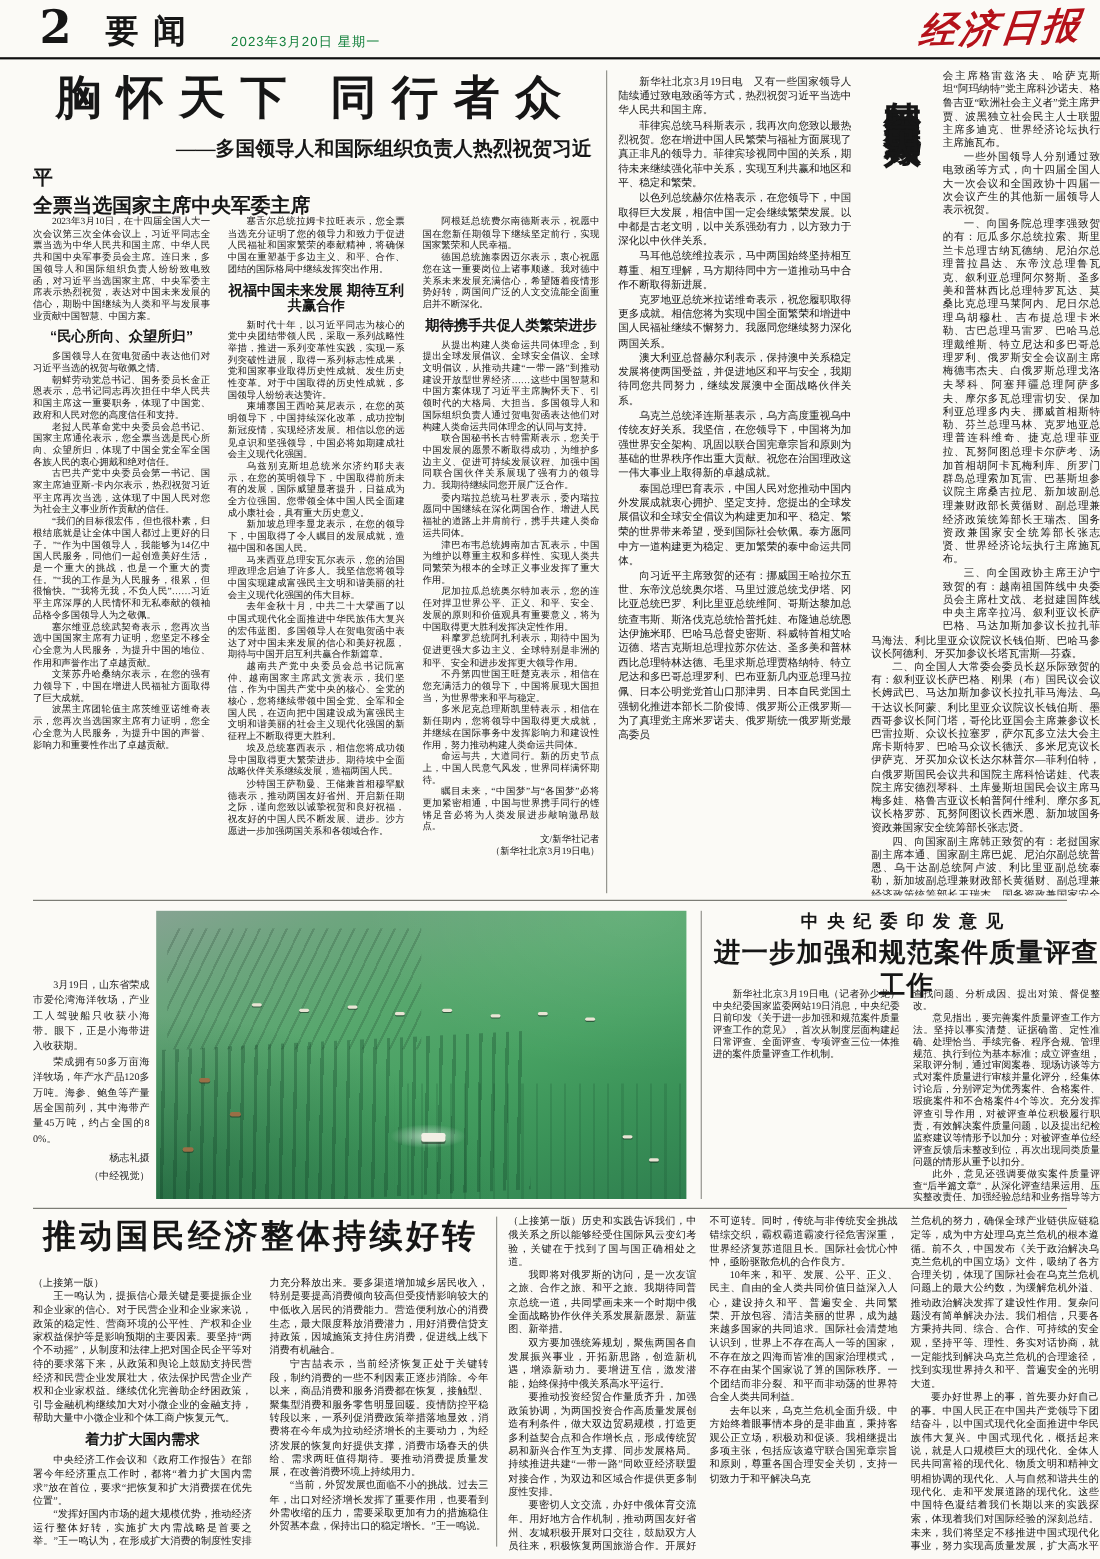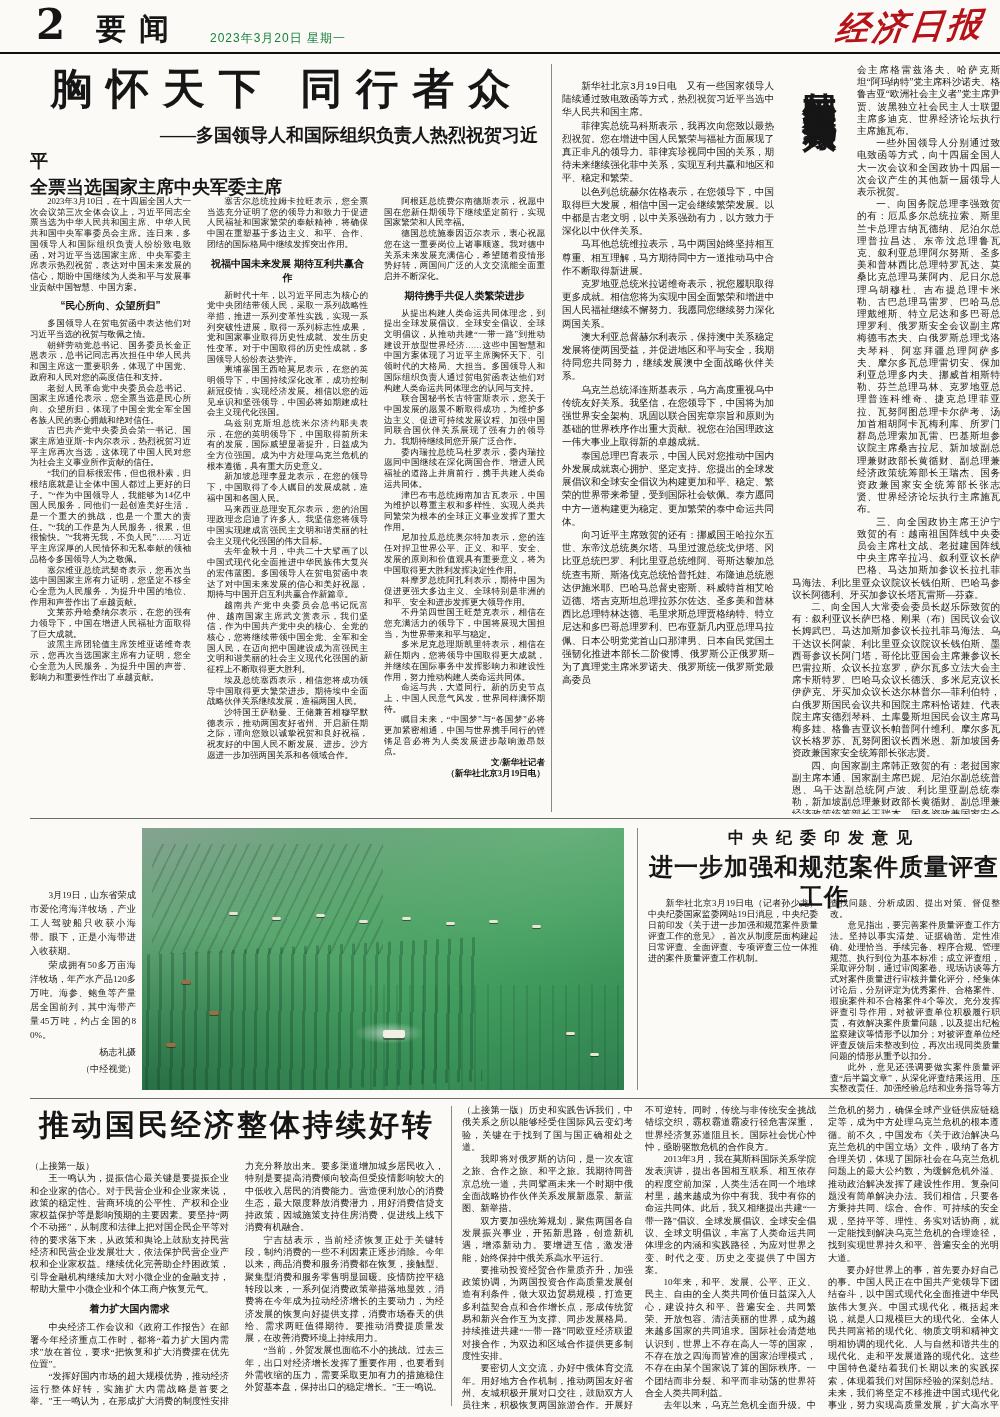--- a/index.html
+++ b/index.html
@@ -8,38 +8,38 @@
   
   #header{position:absolute;left:0;top:0;width:1000px;height:52px;border-bottom:2.5px solid #101010;background:#fbfaf6;}
   .pagenum{position:absolute;left:36px;top:2px;font:bold 42px/46px "DejaVu Serif",serif;}
   .sectionname{position:absolute;left:96px;top:12px;font:bold 30px/34px "Liberation Sans",sans-serif;letter-spacing:13px;}
   .dateline{position:absolute;left:210px;top:31px;font:12px/14px "Liberation Sans",sans-serif;letter-spacing:1px;color:#15803d;}
   .masthead{position:absolute;right:16px;top:6px;font:bold italic 34px/40px "DejaVu Serif",serif;
             color:#b5121a;letter-spacing:3px;transform:skewX(-8deg) rotate(-2deg);}
   
   .para{margin:0;text-indent:2em;text-align:justify;word-break:break-all;}
   .noindent{text-indent:0;}
-  .sign{text-align:right;text-indent:0;font-weight:bold;}
+  .sign{text-align:right;text-indent:0;}
   .credit{text-align:right;text-indent:0;margin-top:3px;}
   .subhead{font-weight:bold;text-align:center;font-family:"Liberation Sans",sans-serif;
-           font-size:10px;line-height:14px;margin:7px 0 5px;}
+           font-size:13px;line-height:14px;margin:7px 0 5px;}
   .col{overflow:hidden;}
   .vrule{position:absolute;width:1px;background:#8a8a84;}
   .hrule{position:absolute;height:1px;background:#6e6e68;}
   
   #article1{position:absolute;left:30px;top:64px;width:515px;height:748px;}
   .a1-headline{text-align:center;font:900 42px/50px "Liberation Sans",sans-serif;letter-spacing:14px;white-space:nowrap;}
   .a1-sub{margin-top:8px;font:bold 18px/26px "Liberation Serif",serif;}
   .a1-sub .s1{text-indent:130px;margin:0;}
   .a1-sub .s2{margin:0;}
   .a1-cols{position:absolute;left:0;top:132px;width:515px;height:616px;display:flex;gap:16px;}
   .a1-cols .col{width:161px;height:616px;font-size:8.6px;line-height:10.7px;}
   
   #article2{position:absolute;left:562px;top:64px;width:438px;height:750px;}
-  .a2-colA{position:absolute;left:0;top:16px;width:212px;height:750px;overflow:hidden;font-size:9.6px;line-height:13.2px;font-family:Liberation Mono, monospace;}
+  .a2-colA{position:absolute;left:0;top:4px;width:212px;height:750px;overflow:hidden;font-size:9.6px;line-height:13.2px;}
   .a2-right{position:absolute;left:230px;top:0;width:208px;height:750px;overflow:hidden;font-size:9.6px;line-height:12.2px;}
   .a2-headline{float:left;width:56px;height:500px;margin:2px 9px 4px 0;
                writing-mode:vertical-rl;text-orientation:upright;
                font:900 34px/56px "Liberation Sans",sans-serif;letter-spacing:2px;}
   
   #photo-block{position:absolute;left:30px;top:828px;width:594px;height:262px;}
   .caption{position:absolute;left:0;top:60px;width:106px;font-size:9.2px;line-height:14px;color:#222;}
   .photo{position:absolute;left:112px;top:0;width:482px;height:262px;overflow:hidden;
          background:
            radial-gradient(ellipse at 0% 100%,rgba(15,70,45,.55),transparent 45%),
@@ -103,21 +103,21 @@
         <p class="para">“我们的目标很宏伟，但也很朴素，归根结底就是让全体中国人都过上更好的日子。”“作为中国领导人，我能够为14亿中国人民服务，同他们一起创造美好生活，是一个重大的挑战，也是一个重大的责任。”“我的工作是为人民服务，很累，但很愉快。”“我将无我，不负人民”……习近平主席深厚的人民情怀和无私奉献的领袖品格令多国领导人为之敬佩。</p>
         <p class="para">塞尔维亚总统武契奇表示，您再次当选中国国家主席有力证明，您坚定不移全心全意为人民服务，为提升中国的地位、作用和声誉作出了卓越贡献。</p>
         <p class="para">文莱苏丹哈桑纳尔表示，在您的强有力领导下，中国在增进人民福祉方面取得了巨大成就。</p>
         <p class="para">波黑主席团轮值主席茨维亚诺维奇表示，您再次当选国家主席有力证明，您全心全意为人民服务，为提升中国的声誉、影响力和重要性作出了卓越贡献。</p>
       </div>
     <div class="col">
         <p class="para">塞舌尔总统拉姆卡拉旺表示，您全票当选充分证明了您的领导力和致力于促进人民福祉和国家繁荣的奉献精神，将确保中国在重塑基于多边主义、和平、合作、团结的国际格局中继续发挥突出作用。</p>
         <div class="subhead">祝福中国未来发展 期待互利共赢合作</div>
         <p class="para">新时代十年，以习近平同志为核心的党中央团结带领人民，采取一系列战略性举措，推进一系列变革性实践，实现一系列突破性进展，取得一系列标志性成果，党和国家事业取得历史性成就、发生历史性变革。对于中国取得的历史性成就，多国领导人纷纷表达赞许。</p>
         <p class="para">柬埔寨国王西哈莫尼表示，在您的英明领导下，中国持续深化改革，成功控制新冠疫情，实现经济发展。相信以您的远见卓识和坚强领导，中国必将如期建成社会主义现代化强国。</p>
-        <p class="para">乌兹别克斯坦总统米尔济约耶夫表示，在您的英明领导下，中国取得前所未有的发展，国际威望显著提升，日益成为全方位强国。成为中方处理乌克兰危机的根本遵循，具有重大历史意义。</p>
+        <p class="para">乌兹别克斯坦总统米尔济约耶夫表示，在您的英明领导下，中国取得前所未有的发展，国际威望显著提升，日益成为全方位强国。您带领全体中国人民全面建成小康社会，具有重大历史意义。</p>
         <p class="para">新加坡总理李显龙表示，在您的领导下，中国取得了令人瞩目的发展成就，造福中国和各国人民。</p>
         <p class="para">马来西亚总理安瓦尔表示，您的治国理政理念启迪了许多人。我坚信您将领导中国实现建成富强民主文明和谐美丽的社会主义现代化强国的伟大目标。</p>
         <p class="para">去年金秋十月，中共二十大擘画了以中国式现代化全面推进中华民族伟大复兴的宏伟蓝图。多国领导人在贺电贺函中表达了对中国未来发展的信心和美好祝愿，期待与中国开启互利共赢合作新篇章。</p>
         <p class="para">越南共产党中央委员会总书记阮富仲、越南国家主席武文赏表示，我们坚信，作为中国共产党中央的核心、全党的核心，您将继续带领中国全党、全军和全国人民，在迈向把中国建设成为富强民主文明和谐美丽的社会主义现代化强国的新征程上不断取得更大胜利。</p>
         <p class="para">埃及总统塞西表示，相信您将成功领导中国取得更大繁荣进步。期待埃中全面战略伙伴关系继续发展，造福两国人民。</p>
         <p class="para">沙特国王萨勒曼、王储兼首相穆罕默德表示，推动两国友好省州、开启新任期之际，谨向您致以诚挚祝贺和良好祝福，祝友好的中国人民不断发展、进步。沙方愿进一步加强两国关系和各领域合作。</p>
       </div>
     <div class="col">
         <p class="para">阿根廷总统费尔南德斯表示，祝愿中国在您新任期领导下继续坚定前行，实现国家繁荣和人民幸福。</p>
         <p class="para">德国总统施泰因迈尔表示，衷心祝愿您在这一重要岗位上诸事顺遂。我对德中关系未来发展充满信心，希望随着疫情形势好转，两国间广泛的人文交流能全面重启并不断深化。</p>
@@ -237,21 +237,20 @@
   <div class="a5-cols">
     <div class="col">
         <p class="para noindent">（上接第一版）历史和实践告诉我们，中俄关系之所以能够经受住国际风云变幻考验，关键在于找到了国与国正确相处之道。</p>
         <p class="para">我即将对俄罗斯的访问，是一次友谊之旅、合作之旅、和平之旅。我期待同普京总统一道，共同擘画未来一个时期中俄全面战略协作伙伴关系发展新愿景、新蓝图、新举措。</p>
         <p class="para">双方要加强统筹规划，聚焦两国各自发展振兴事业，开拓新思路，创造新机遇，增添新动力。要增进互信，激发潜能，始终保持中俄关系高水平运行。</p>
         <p class="para">要推动投资经贸合作量质齐升，加强政策协调，为两国投资合作高质量发展创造有利条件，做大双边贸易规模，打造更多利益契合点和合作增长点，形成传统贸易和新兴合作互为支撑、同步发展格局。持续推进共建“一带一路”同欧亚经济联盟对接合作，为双边和区域合作提供更多制度性安排。</p>
         <p class="para">要密切人文交流，办好中俄体育交流年。用好地方合作机制，推动两国友好省州、友城积极开展对口交往，鼓励双方人员往来，积极恢复两国旅游合作。开展好夏令营、联合办学等活动，不断增进两国民众特别是青少年相互了解和友谊。</p>
       </div>
     <div class="col">
         <p class="para noindent">不可逆转。同时，传统与非传统安全挑战错综交织，霸权霸道霸凌行径危害深重，世界经济复苏道阻且长。国际社会忧心忡忡，亟盼驱散危机的合作良方。</p>
-        <p class="para">2013年3月，我在莫斯科国际关系学院发表演讲，提出各国相互联系、相互依存的程度空前加深，人类生活在同一个地球村里，越来越成为你中有我、我中有你的命运共同体。此后，我又相继提出共建“一带一路”倡议、全球发展倡议、全球安全倡议、全球文明倡议，丰富了人类命运共同体理念的内涵和实践路径，为应对世界之变、时代之变、历史之变提供了中国方案。</p>
         <p class="para">10年来，和平、发展、公平、正义、民主、自由的全人类共同价值日益深入人心，建设持久和平、普遍安全、共同繁荣、开放包容、清洁美丽的世界，成为越来越多国家的共同追求。国际社会清楚地认识到，世界上不存在高人一等的国家，不存在放之四海而皆准的国家治理模式，不存在由某个国家说了算的国际秩序。一个团结而非分裂、和平而非动荡的世界符合全人类共同利益。</p>
         <p class="para">去年以来，乌克兰危机全面升级。中方始终着眼事情本身的是非曲直，秉持客观公正立场，积极劝和促谈。我相继提出多项主张，包括应该遵守联合国宪章宗旨和原则，尊重各国合理安全关切，支持一切致力于和平解决乌克</p>
       </div>
     <div class="col">
         <p class="para noindent">兰危机的努力，确保全球产业链供应链稳定等，成为中方处理乌克兰危机的根本遵循。前不久，中国发布《关于政治解决乌克兰危机的中国立场》文件，吸纳了各方合理关切，体现了国际社会在乌克兰危机问题上的最大公约数，为缓解危机外溢、推动政治解决发挥了建设性作用。复杂问题没有简单解决办法。我们相信，只要各方秉持共同、综合、合作、可持续的安全观，坚持平等、理性、务实对话协商，就一定能找到解决乌克兰危机的合理途径，找到实现世界持久和平、普遍安全的光明大道。</p>
         <p class="para">要办好世界上的事，首先要办好自己的事。中国人民正在中国共产党领导下团结奋斗，以中国式现代化全面推进中华民族伟大复兴。中国式现代化，概括起来说，就是人口规模巨大的现代化、全体人民共同富裕的现代化、物质文明和精神文明相协调的现代化、人与自然和谐共生的现代化、走和平发展道路的现代化。这些中国特色凝结着我们长期以来的实践探索，体现着我们对国际经验的深刻总结。未来，我们将坚定不移推进中国式现代化事业，努力实现高质量发展，扩大高水平对外开放，相信这将为包括俄罗斯在内的世界各国提供新的发展机遇。</p>
       </div>
   </div>
 </section>
 

